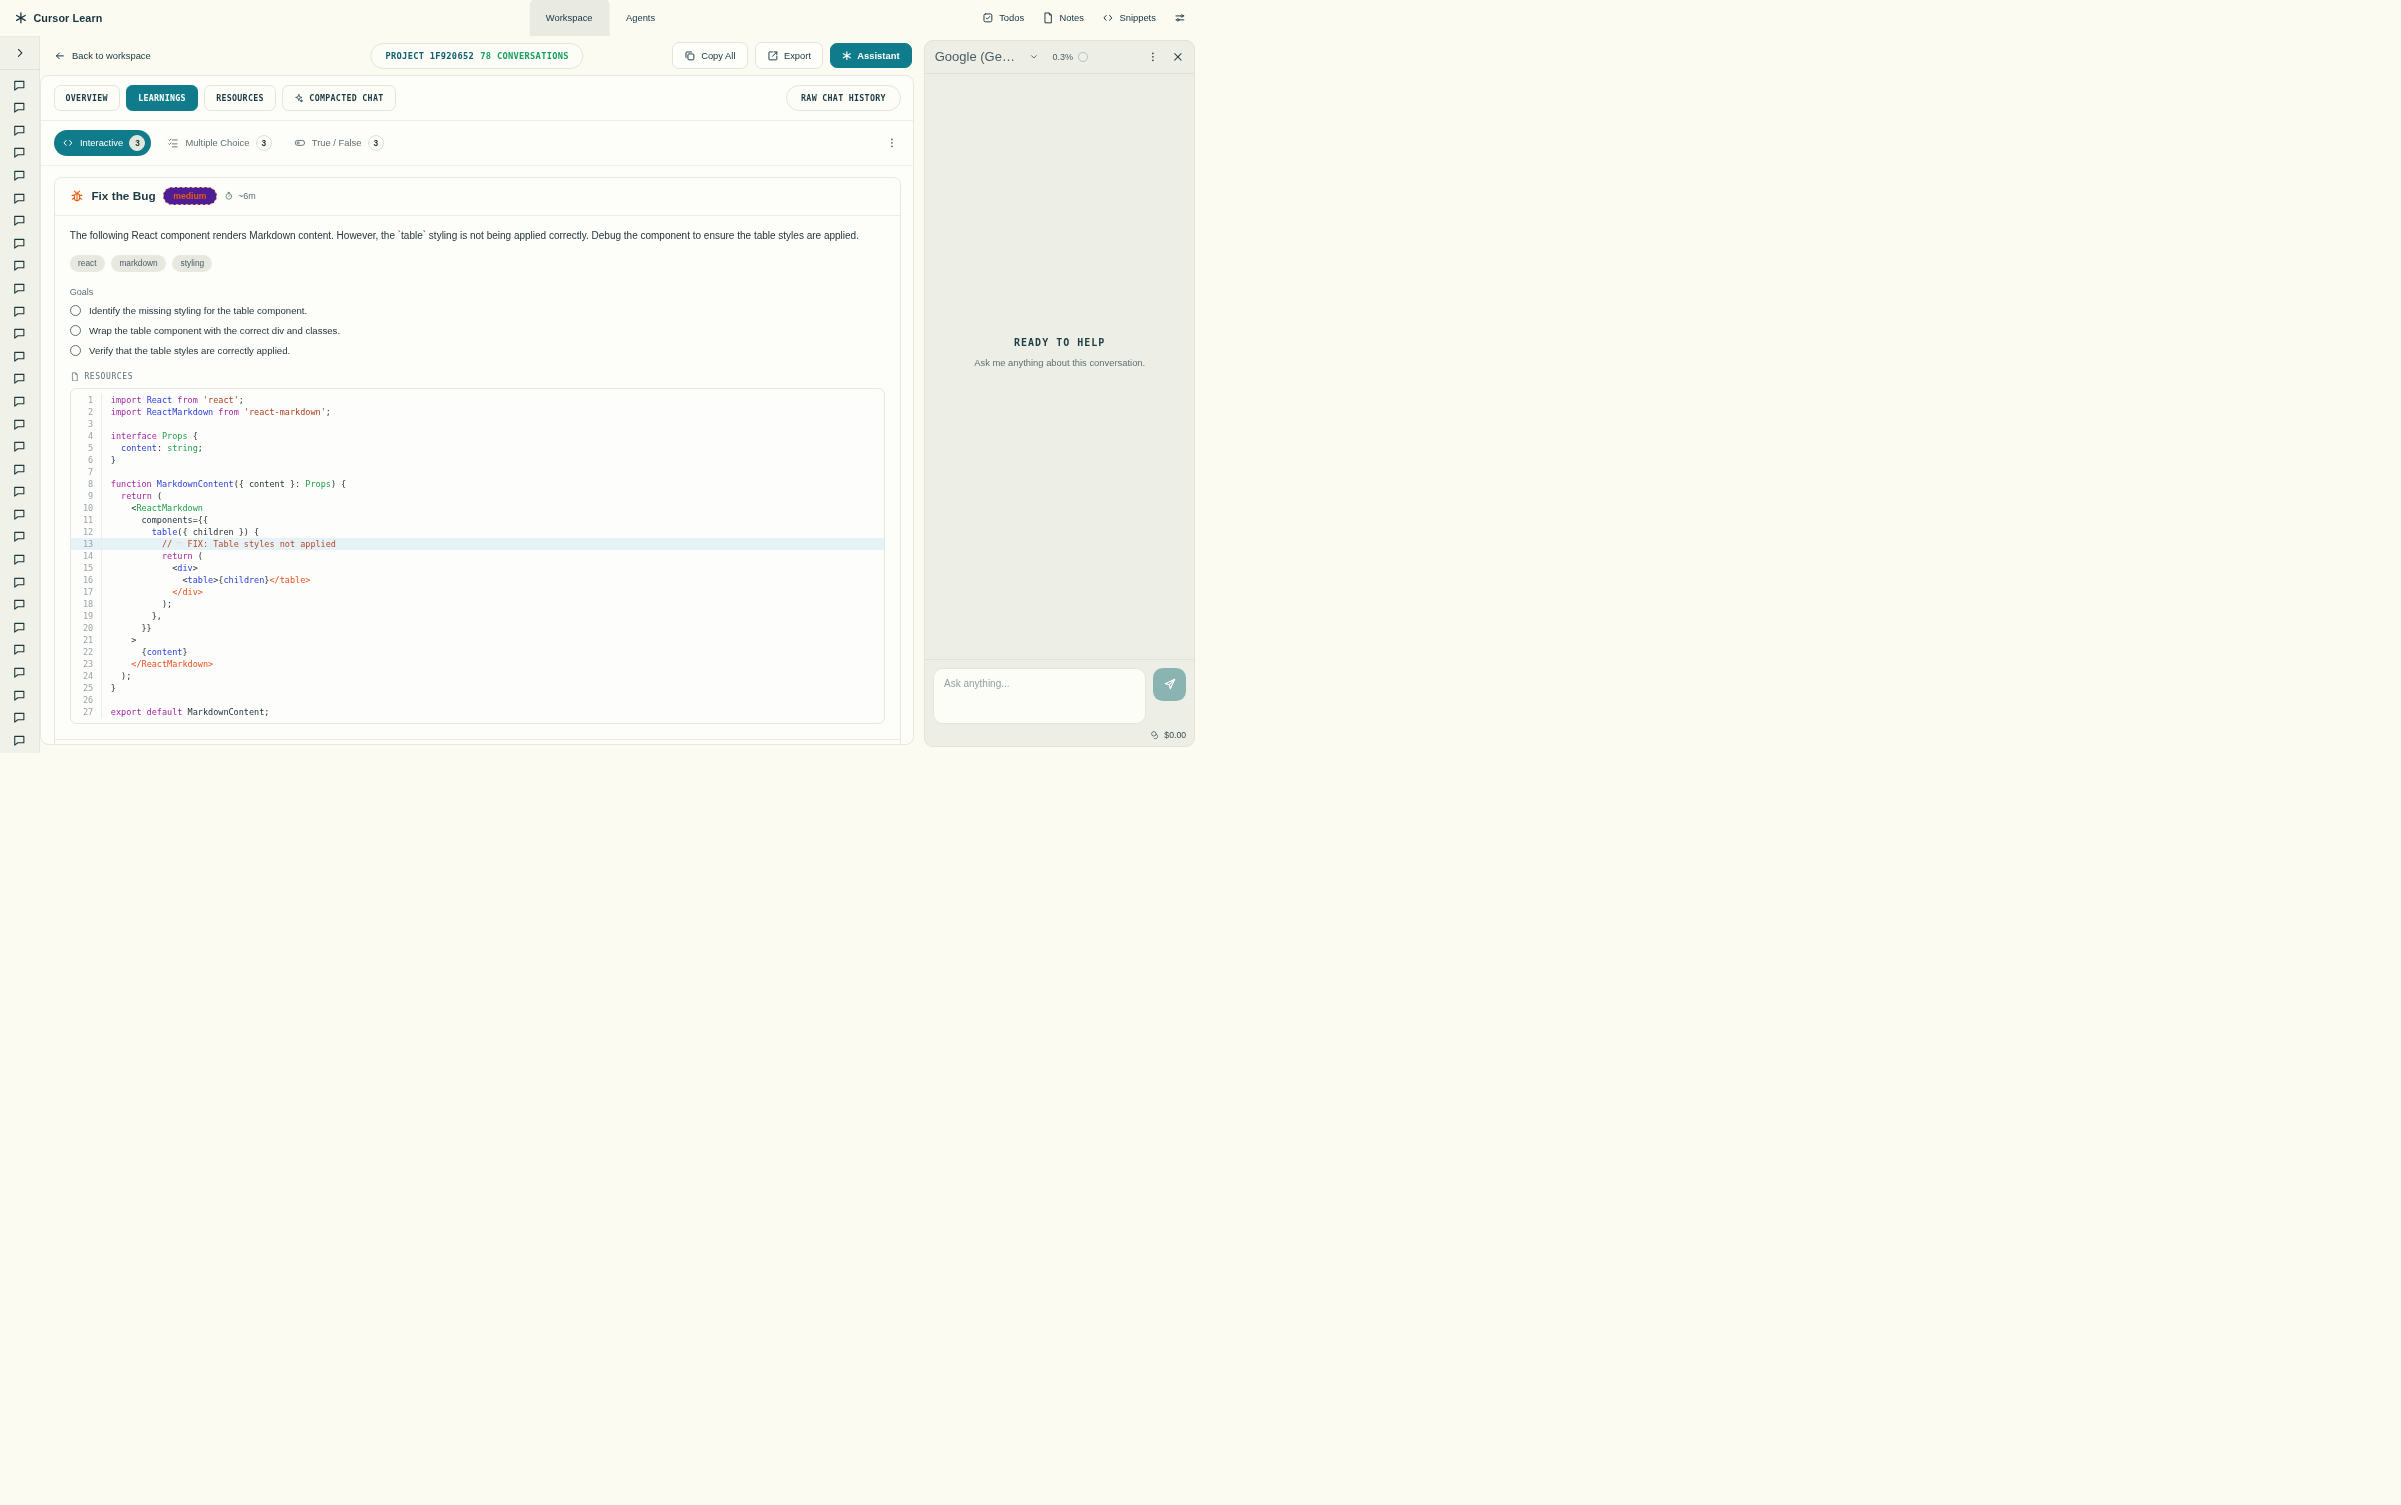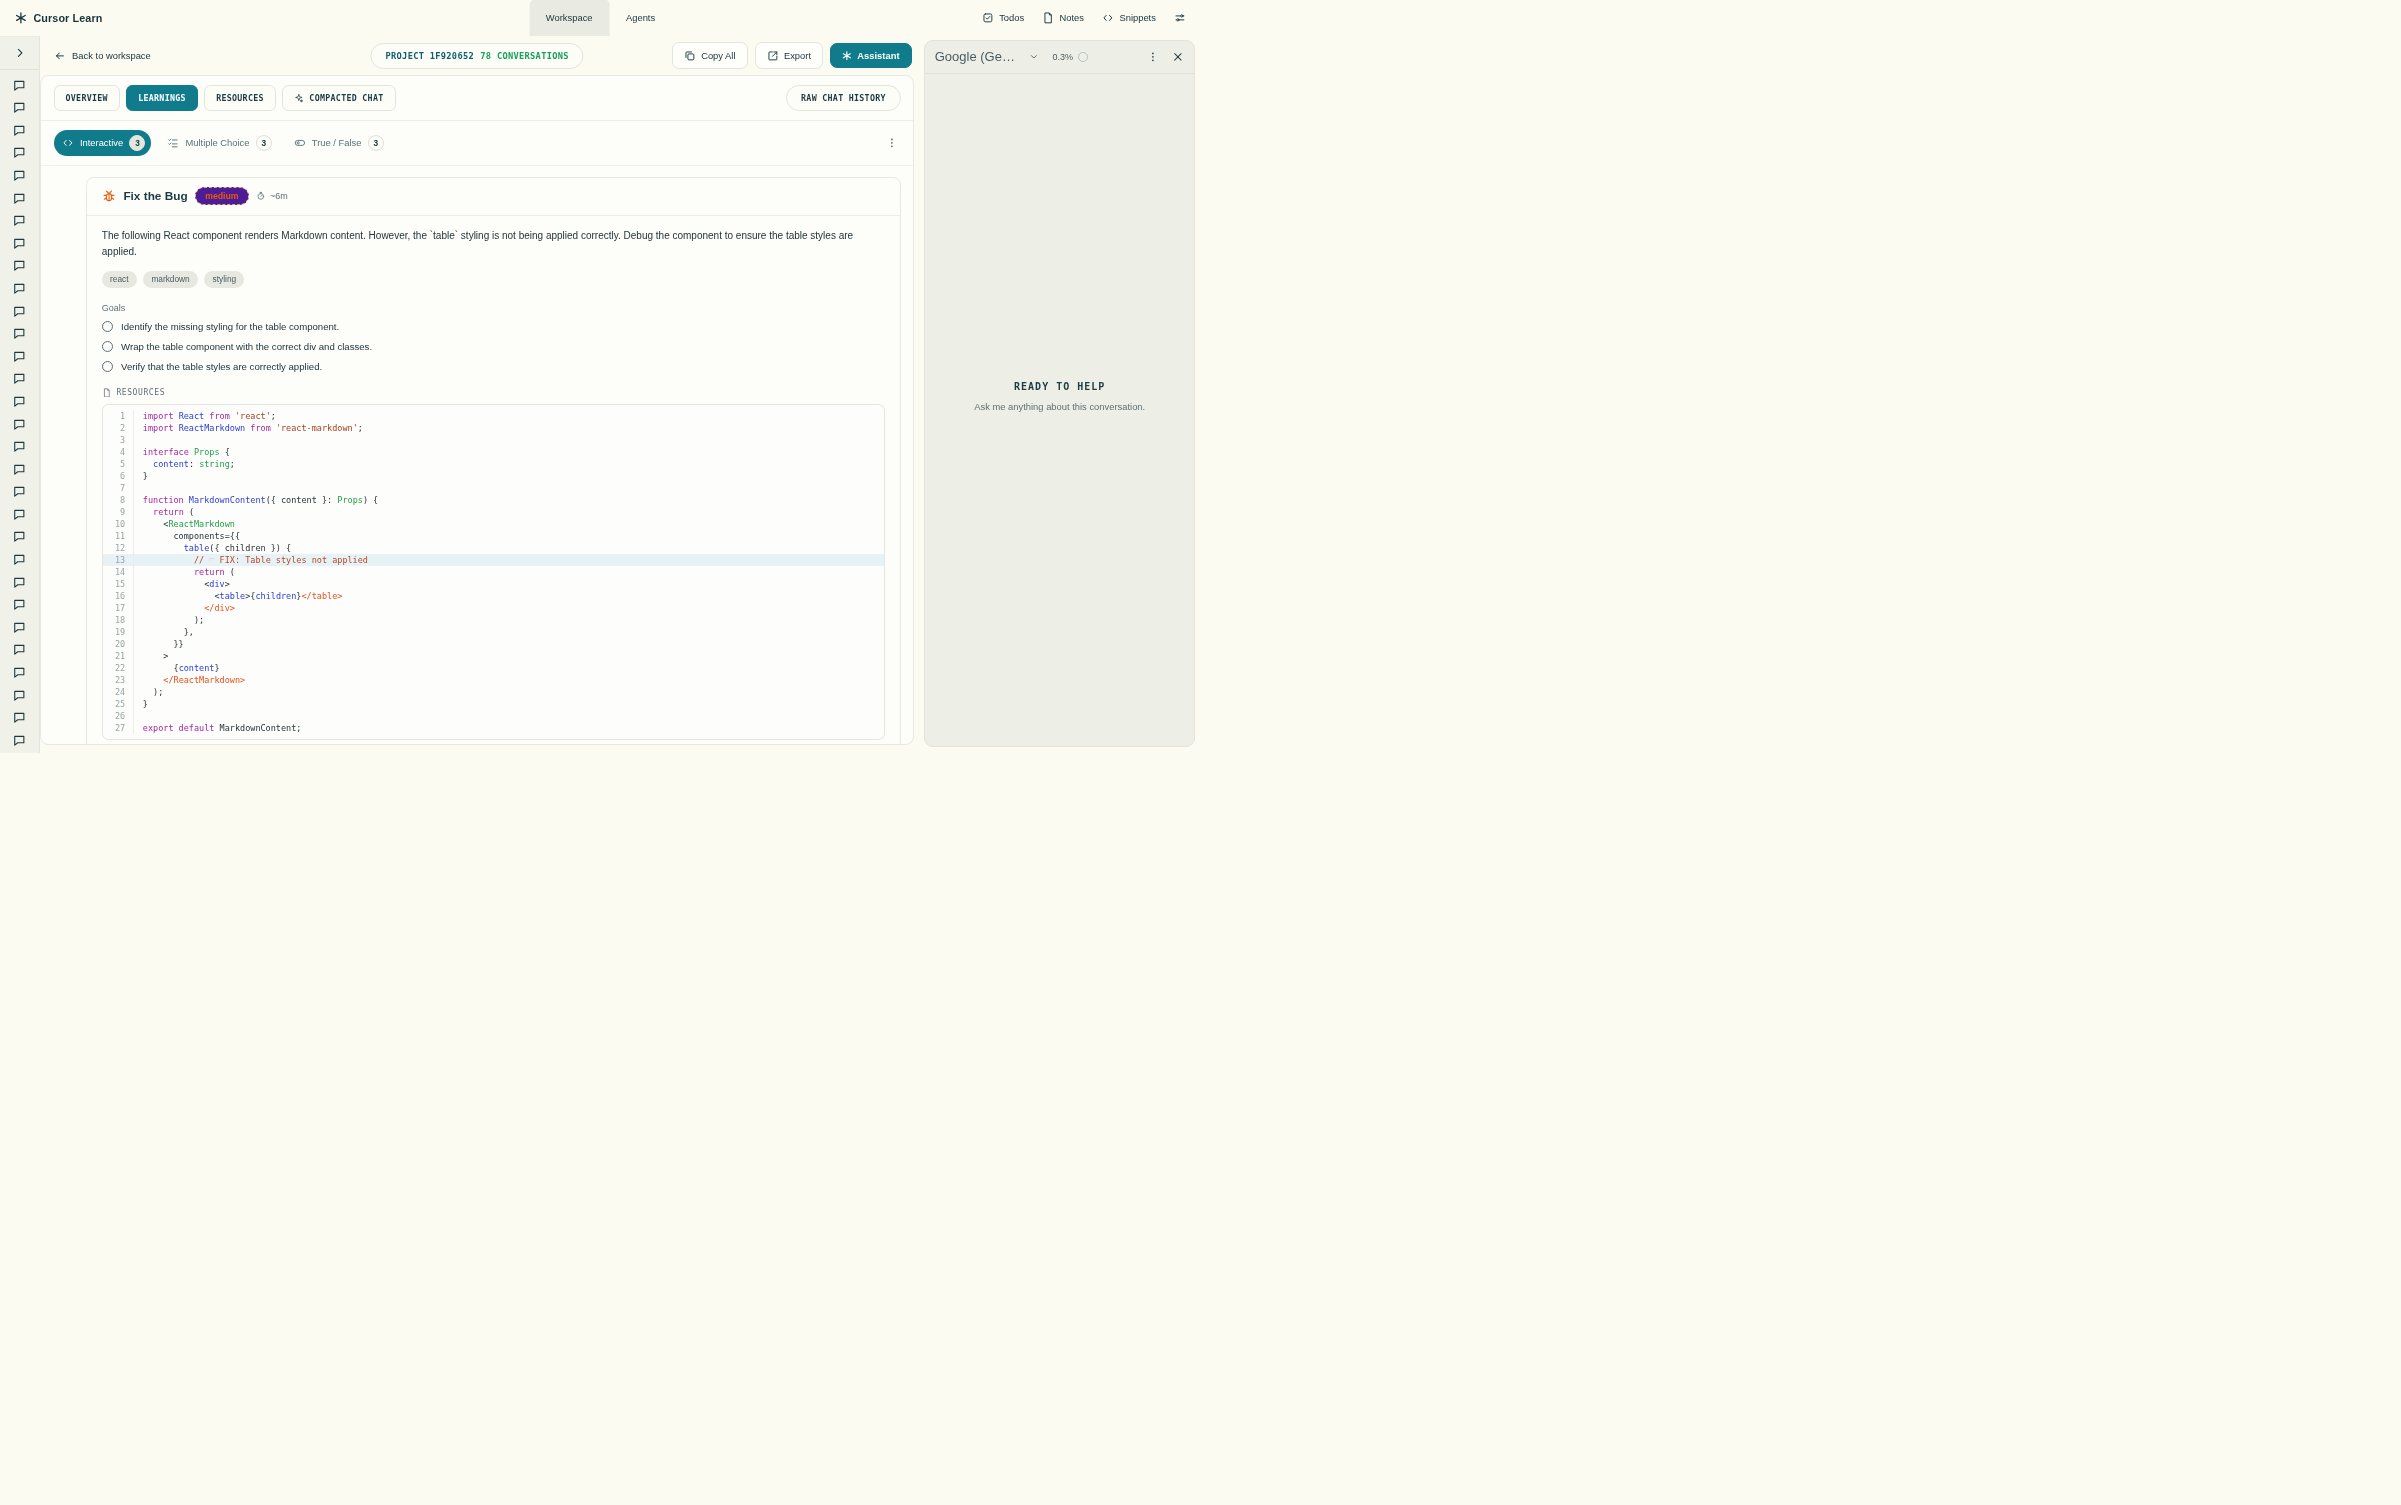--- a/index.html
+++ b/index.html
@@ -52,21 +52,21 @@
   .seg-tab.active { background:#0f7b8b; border-color:#0f7b8b; color:#fff; }
   .raw-btn { margin-left:auto; font-family:"DejaVu Sans Mono", monospace; font-size:8.3px; font-weight:700; letter-spacing:0.3px; padding:7px 14px; border-radius:694px; border:0.7px solid #e3e5dc; background:#fdfdf8; color:#1d3a42; cursor:pointer; }
   .filter-row { display:flex; align-items:center; padding:9px 12.5px; gap:8px; border-bottom:0.7px solid #f0f1e8; }
   .chip { display:flex; align-items:center; gap:6.3px; font-size:9.4px; color:#5c7177; cursor:pointer; border-radius:694px; padding:4.9px 5.6px 4.9px 8.3px; }
   .chip.active { background:#0f7b8b; color:#fff; }
   .chip .cnt { width:16px; height:16px; border-radius:50%; display:flex; align-items:center; justify-content:center; font-size:8.3px; font-weight:700; color:#17343c; background:#fdfdf8; border:0.7px solid #dfe1d7; }
   .chip.active .cnt { background:#e3e6dd; border-color:#e3e6dd; }
   .kebab { margin-left:auto; color:#4a5c63; cursor:pointer; padding:2.8px; }
 
   
-  .card-scroll { flex:1; min-height:0; overflow:hidden; padding:11px 12.5px 0;margin-left:32px; }
+  .card-scroll { flex:1; min-height:0; overflow:hidden; padding:11px 12.5px 0; }
   .card { border:0.7px solid #e7e8e0; border-radius:7.6px; background:#fdfdfa; display:flex; flex-direction:column; }
   .card-head { display:flex; align-items:center; gap:7.6px; padding:9.7px 15.3px; border-bottom:0.7px solid #eceee3; }
   .bug-ic { width:14px; height:14px; color:#e8590c; }
   .card-title { font-size:11.8px; font-weight:700; color:#1d3a42; }
   .diff-badge { font-size:8.7px; font-weight:700; color:#e8590c; border:0.7px dashed #efa87f; background:#4c1d95; border-radius:694px; padding:2.8px 9px; }
   .dur { display:flex; align-items:center; gap:4.2px; color:#5c7177; font-size:9px; }
   .card-body { padding:12.5px 15.3px 5.6px; }
   .desc { font-size:10px; line-height:1.6; color:#22363d; max-width:806px; }
   .tags { display:flex; gap:6.3px; margin:10.4px 0 15.3px; }
   .tag { background:#e7e9e1; color:#4a5c63; font-size:8.3px; border-radius:694px; padding:3.5px 8.3px; }
@@ -640,17 +640,39 @@
             <svg class="icon16" viewBox="0 0 24 24" fill="none" stroke="currentColor" stroke-width="2.1" stroke-linecap="round">
                 <path d="M5.5 5.5l13 13M18.5 5.5l-13 13"></path>
               </svg>
           </span>
         </div>
       </div>
       <div class="as-body">
         <div class="ready">READY TO HELP</div>
         <div class="ready-sub">Ask me anything about this conversation.</div>
       </div>
+      <div class="as-foot">
+        <div class="input-row">
+          <textarea class="ask-input" placeholder="Ask anything..." style=""></textarea>
+          <button class="send-btn">
+            <span>
+              <svg class="icon20" viewBox="0 0 24 24" fill="none" stroke="#ffffff" stroke-width="1.9" stroke-linejoin="round">
+                  <path d="M4 11.5 20 4l-7.5 16-1.8-6.7L4 11.5z"></path>
+                  <path d="M10.7 13.3 20 4"></path>
+                </svg>
+            </span>
+          </button>
+        </div>
+        <div class="cost-row">
+          <span>
+            <svg class="icon14" viewBox="0 0 24 24" fill="none" stroke="currentColor" stroke-width="1.8">
+                <circle cx="9.5" cy="9.5" r="5.5"></circle>
+                <path d="M14.8 10.6a5.5 5.5 0 1 1-5.7 8.7"></path>
+              </svg>
+          </span>
+          <span>$0.00</span>
+        </div>
+      </div>
     </aside>
   </div>
 
 </div>
 
 
 </body></html>

